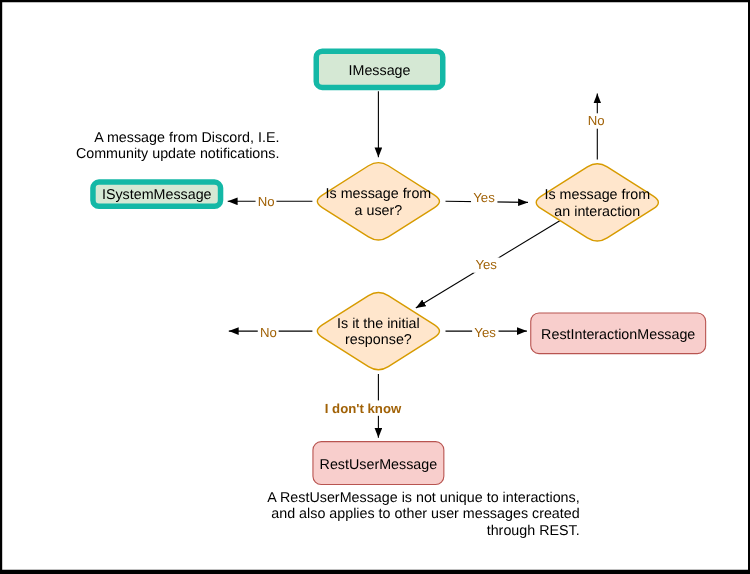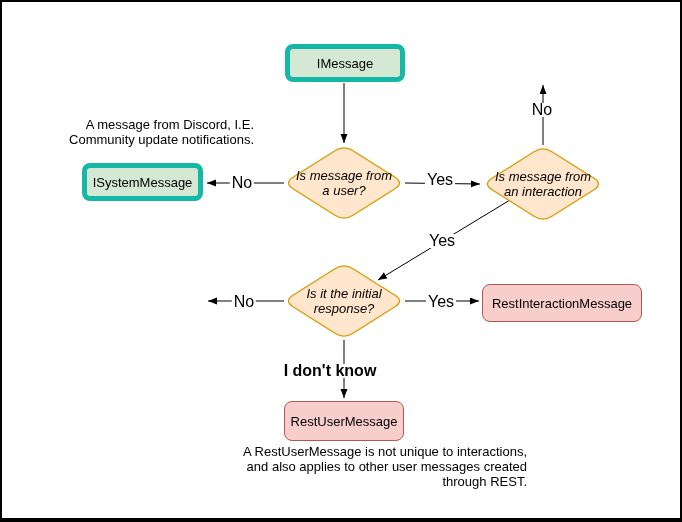--- a/index.html
+++ b/index.html
@@ -56,30 +56,29 @@
   }
   .diamond-label {
     position: absolute;
     width: 130px;
     transform: translate(-50%, -50%);
     text-align: center;
     font-size: 13px;
     line-height: 15px;
     color: #000000;
     white-space: pre-line;
-    font-style: italic;
   }
   .edge-label {
     position: absolute;
     transform: translate(-50%, -50%);
     background: #ffffff;
     padding: 0 2px;
-    font-size: 16px;
+    font-size: 12px;
     line-height: 14px;
-    color: #000000;
+    color: #a16207;
     white-space: nowrap;
   }
   .note {
     position: absolute;
     text-align: right;
     font-size: 13px;
     line-height: 15px;
     color: #000000;
     white-space: pre-line;
   }
@@ -108,21 +107,21 @@
     <line x1="342" y1="338" x2="342" y2="396" marker-end="url(#arrow)"></line>
 
     <path class="diamond" d="M 333 148.7 Q 342 143 351 148.7 L 393 175.3 Q 402 181 393 186.7 L 351 213.3 Q 342 219 333 213.3 L 291 186.7 Q 282 181 291 175.3 Z"></path>
     <path class="diamond" d="M 532 149.7 Q 541 144 550 149.7 L 592 176.3 Q 601 182 592 187.7 L 550 214.3 Q 541 220 532 214.3 L 490 187.7 Q 481 182 490 176.3 Z"></path>
     <path class="diamond" d="M 333 266.7 Q 342 261 351 266.7 L 393 293.3 Q 402 299 393 304.7 L 351 331.3 Q 342 337 333 331.3 L 291 304.7 Q 282 299 291 293.3 Z"></path>
   </svg>
 
   <div class="node green" style="left:283px; top:42px; width:120px; height:38px;">IMessage</div>
 
 
-  <div class="node green" style="left:80px; top:161px; width:121px; height:38px;">ISystemMessage</div>
+  <div class="node green" style="left:80px; top:161px; width:121px; height:27px;">ISystemMessage</div>
 
 
   <div class="node red" style="left:480px; top:282px; width:160px; height:38px;">RestInteractionMessage</div>
 
   <div class="node red" style="left:282px; top:399px; width:120px; height:40px;">RestUserMessage</div>
 
   <div class="diamond-label" style="left:342px; top:181px;">Is message from
 a user?</div>
 
   <div class="diamond-label" style="left:541px; top:182px;">Is message from

